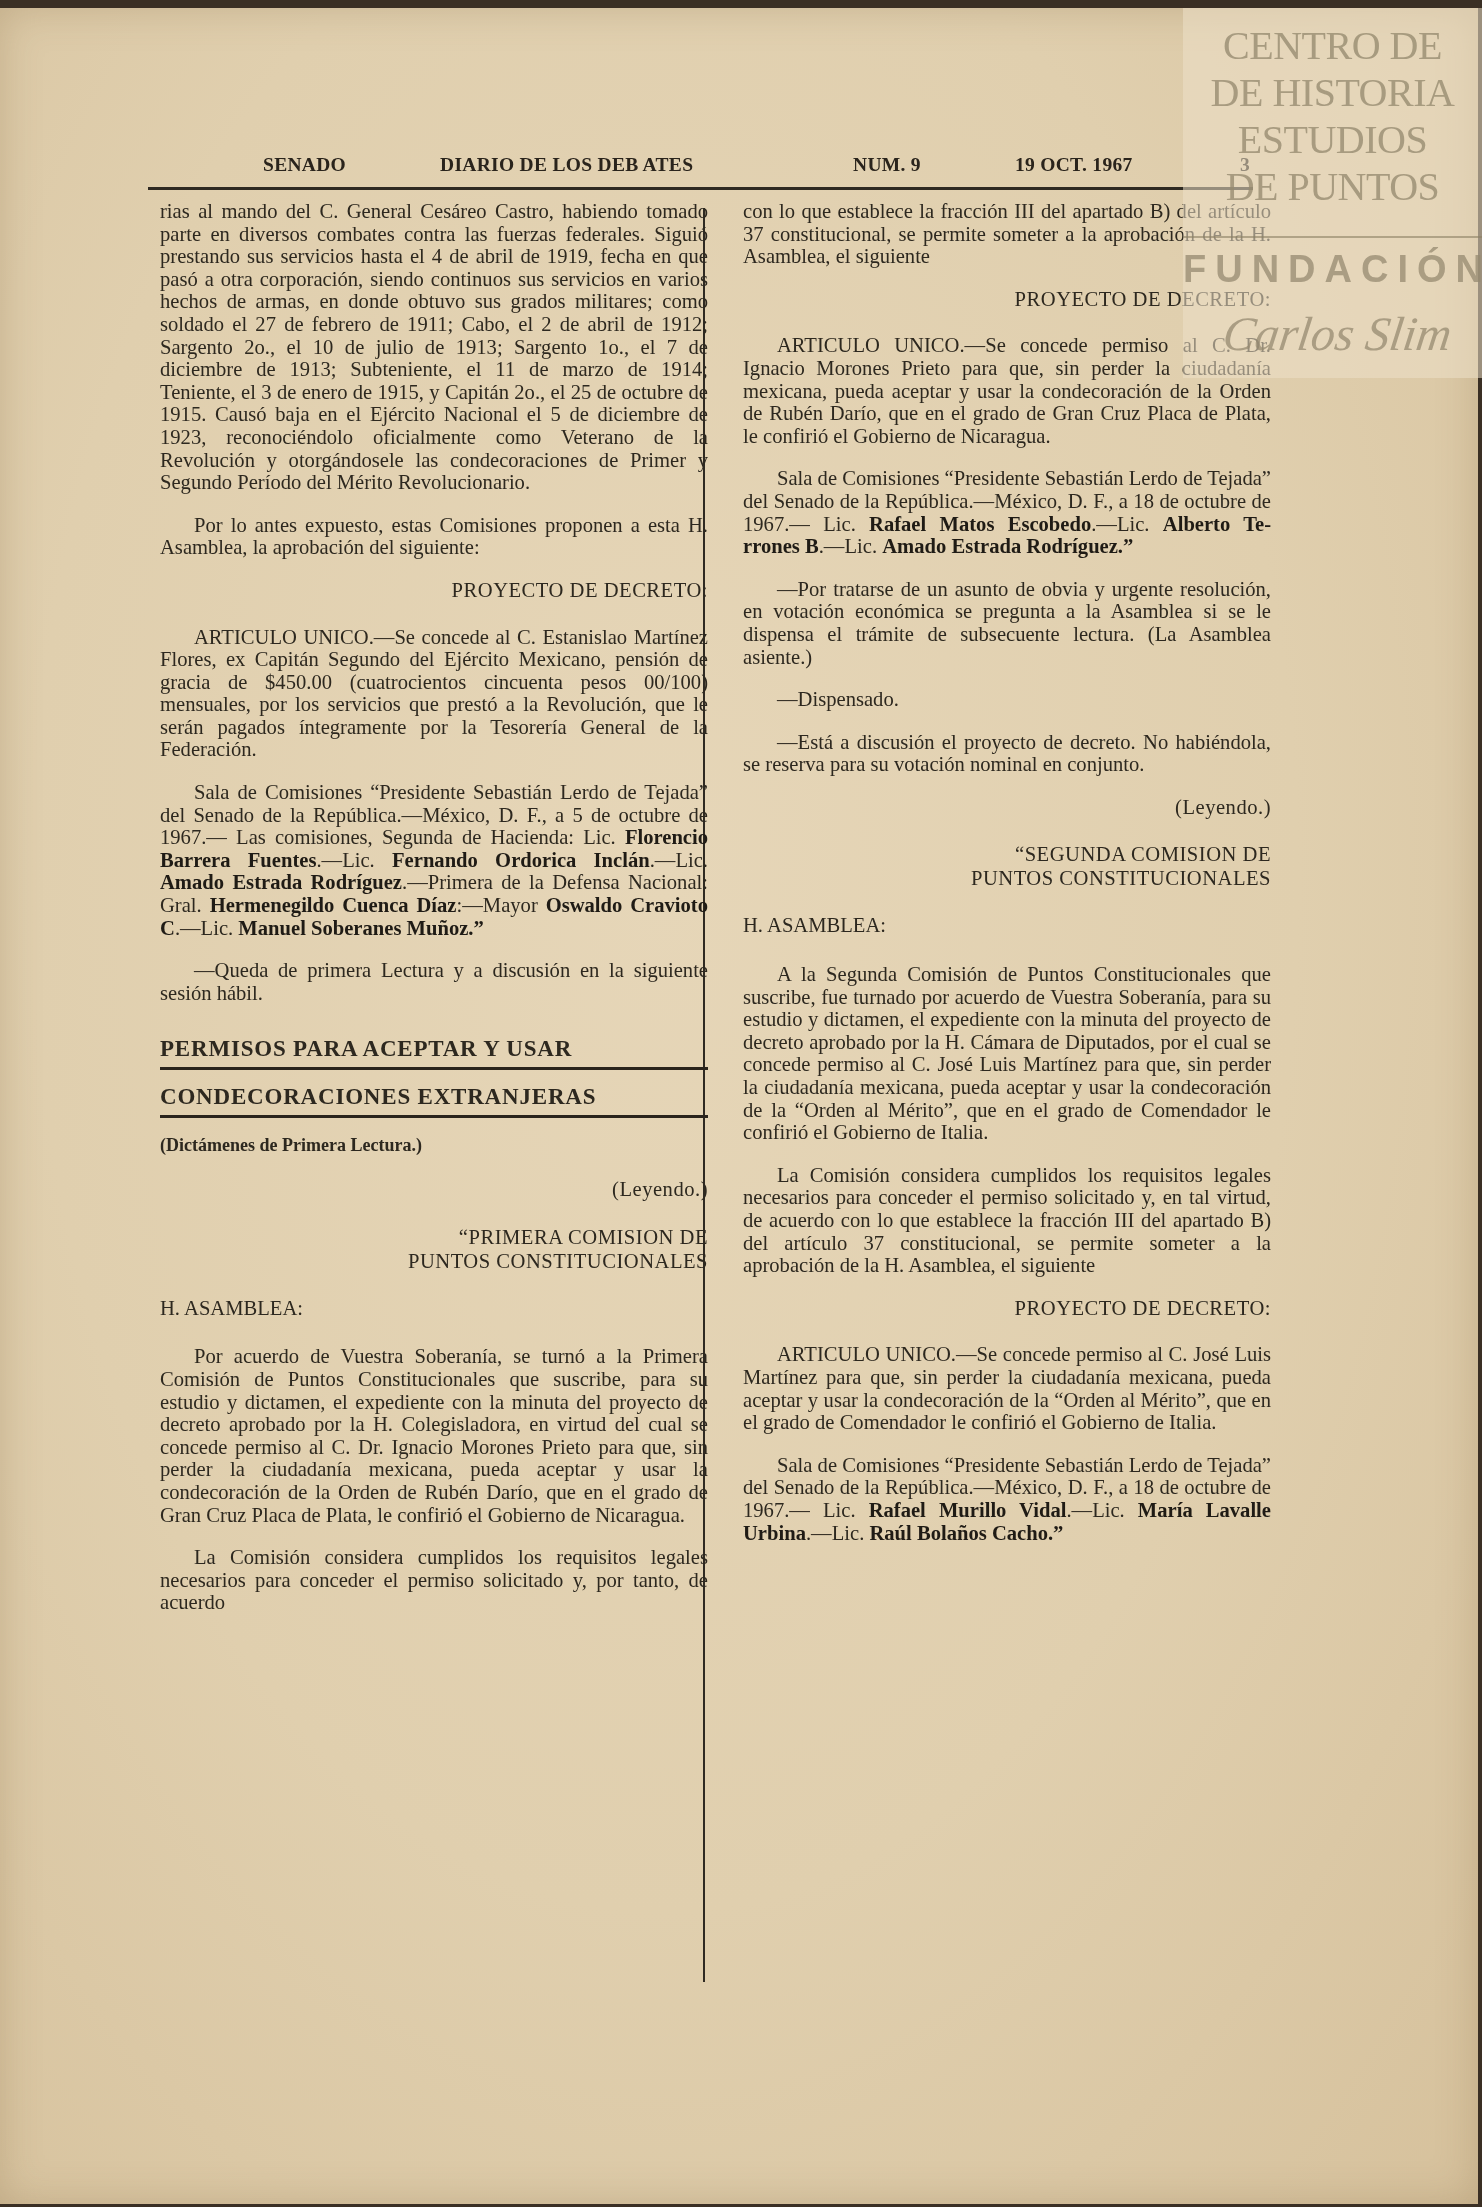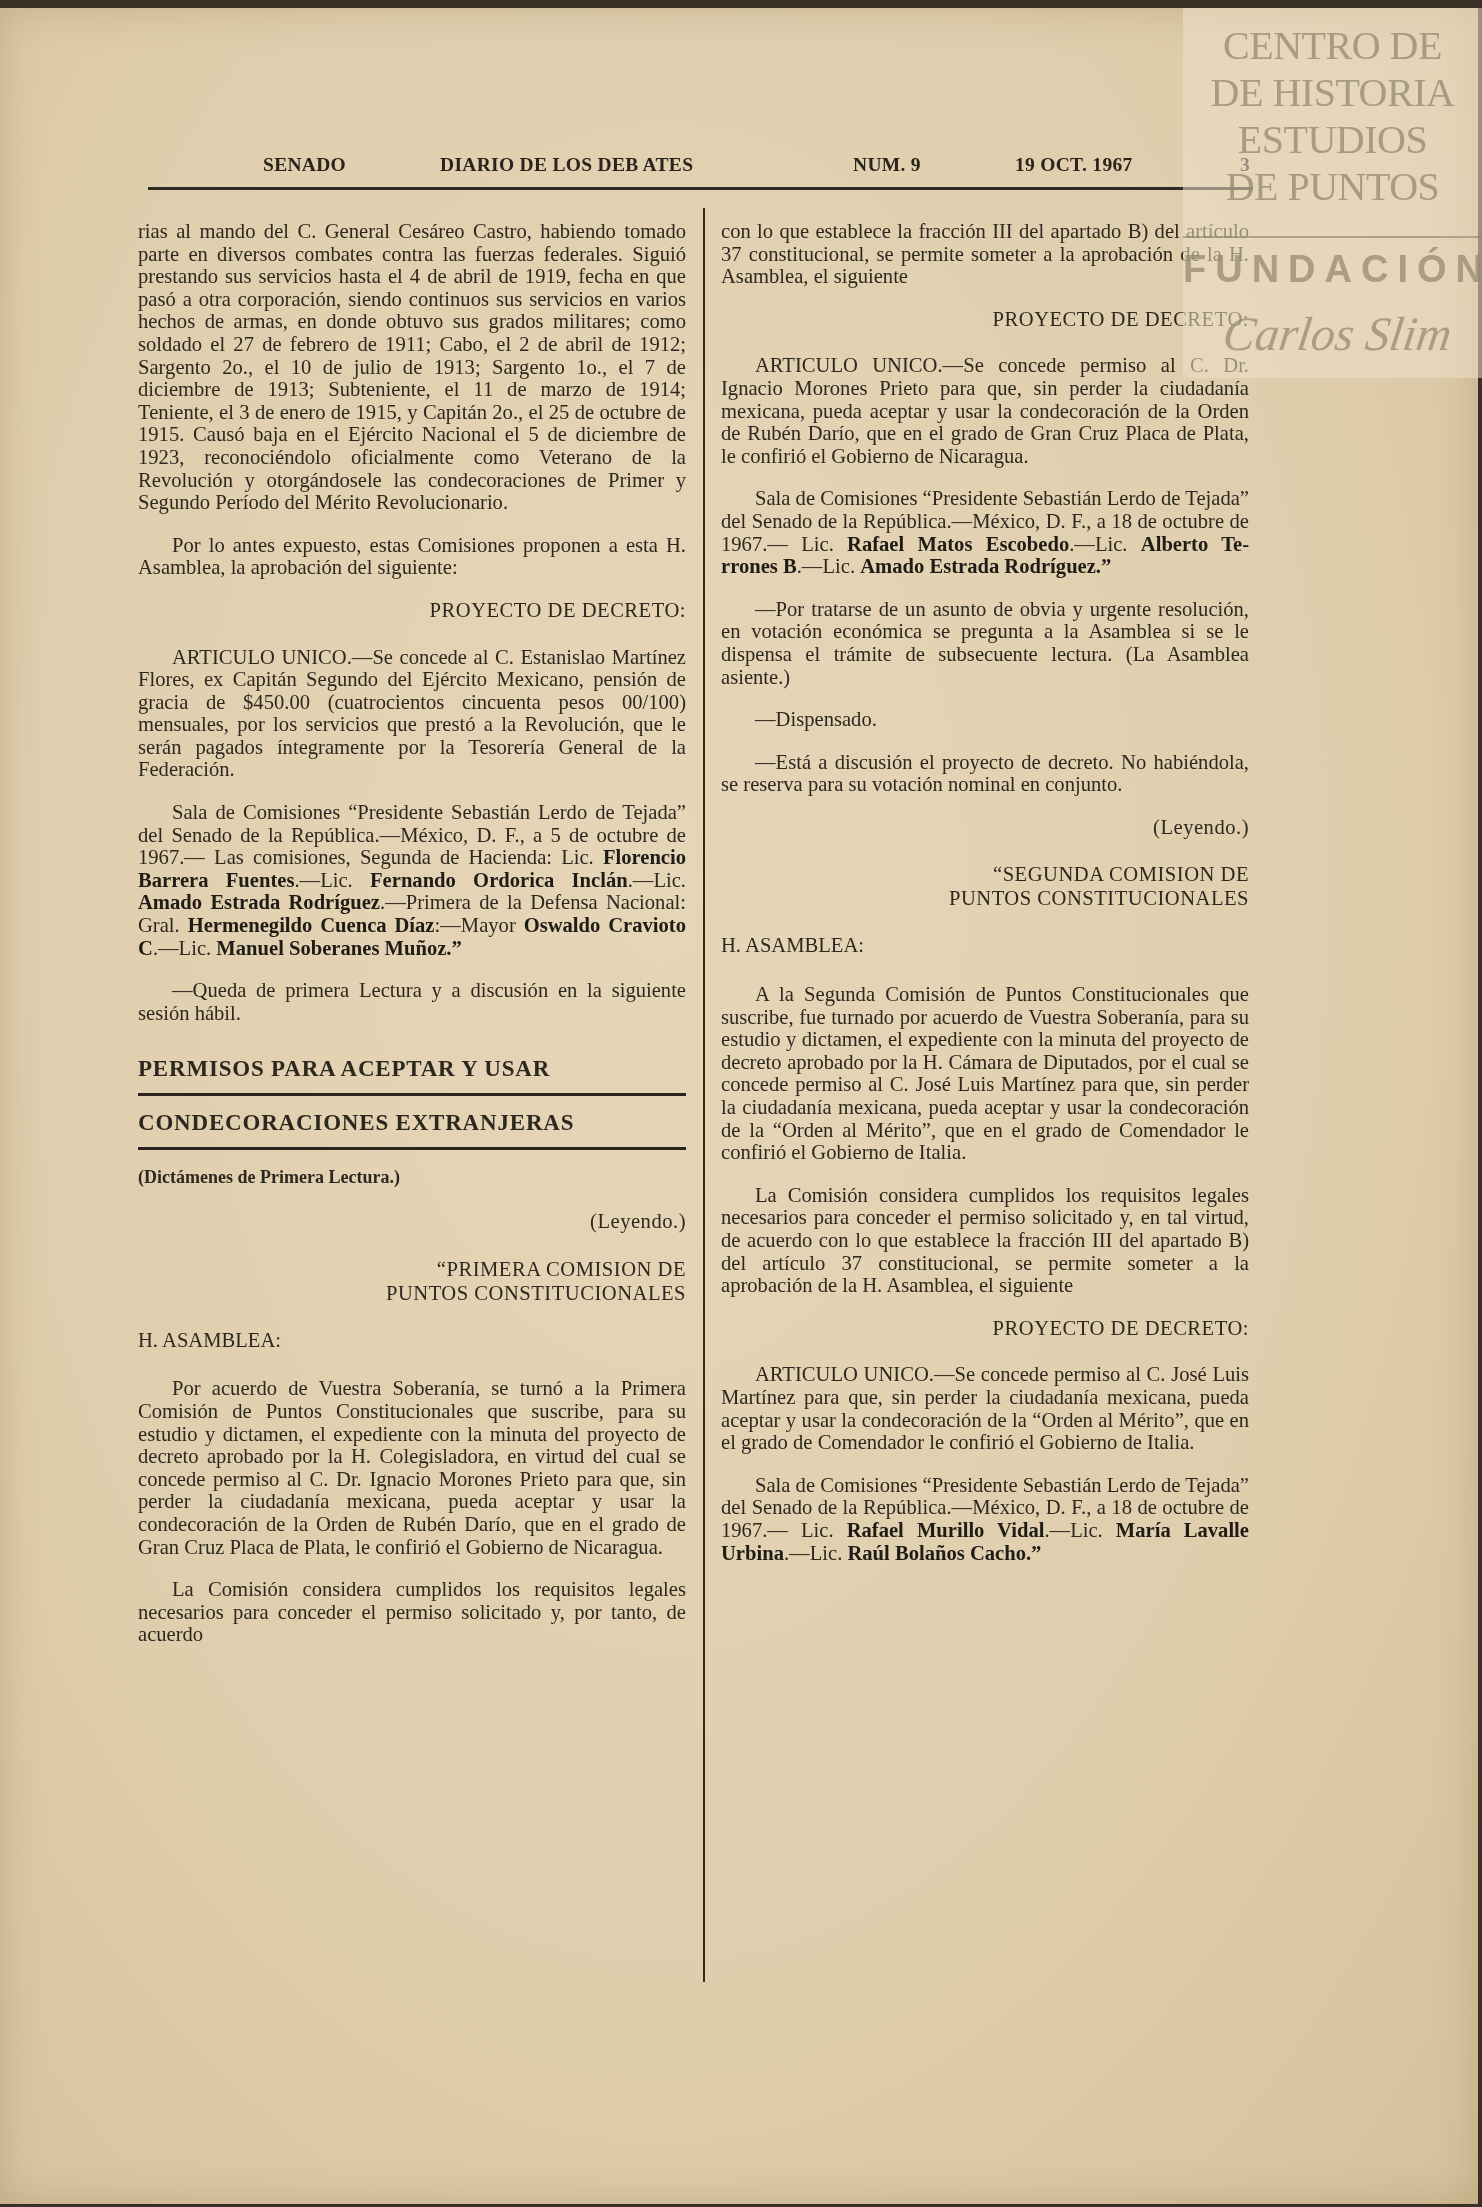--- a/index.html
+++ b/index.html
@@ -22,37 +22,37 @@
   .header .h1 { left: 0; }
   .header .h2 { left: 177px; }
   .header .h3 { left: 590px; }
   .header .h4 { left: 752px; }
   .header .h5 { left: 977px; }
   .header-rule {
     position: absolute; left: 148px; top: 179px; width: 1105px; height: 3px;
     background: #2f2a22;
   }
   .col {
-    position: absolute; top: 212px; width: 548px;
+    position: absolute; top: 192px; width: 548px;
     font-size: 20.6px; line-height: 22.6px; color: #2d281f;
-    text-align: justify; hyphens: manual;
+    text-align: justify; hyphens: manual; margin-left: 22px;
   }
   .col-left { left: 138px; }
   .col-right { left: 721px; width: 528px; }
   .col-divider {
     position: absolute; left: 703px; top: 200px; width: 2px; height: 1774px;
     background: #2f2a22;
   }
   p { margin: 0 0 20px 0; text-indent: 34px; }
   p.noindent { text-indent: 0; }
   .center { text-align: right; text-indent: 0; margin: 4px 0 24px 0; letter-spacing: 0.5px; }
   .rightaligned { text-align: right; text-indent: 0; margin: 4px 0 24px 0; letter-spacing: 0.5px; line-height: 24px; }
   .section-title {
     font-family: "Liberation Serif", serif; font-weight: bold; font-size: 23px;
-    letter-spacing: 0.8px; text-indent: 0; margin: 0; padding: 6px 0 12px 0;
+    letter-spacing: 0.8px; text-indent: 0; margin: 0; padding: 6px 0 6px 0;
     border-bottom: 3px solid #2a241c; text-align: left; white-space: nowrap;
   }
   .section-title + .section-title { margin-top: 10px; }
   .section-sub { font-weight: bold; text-indent: 0; margin: 16px 0 22px 0; font-size: 18px; }
   b { font-weight: bold; color: #1f1b15; }
   .watermark {
     position: absolute; left: 1183px; top: 0; width: 299px; height: 370px;
     background: rgba(236, 224, 200, 0.55);
     color: rgba(150, 138, 112, 0.78);
     text-align: center;

